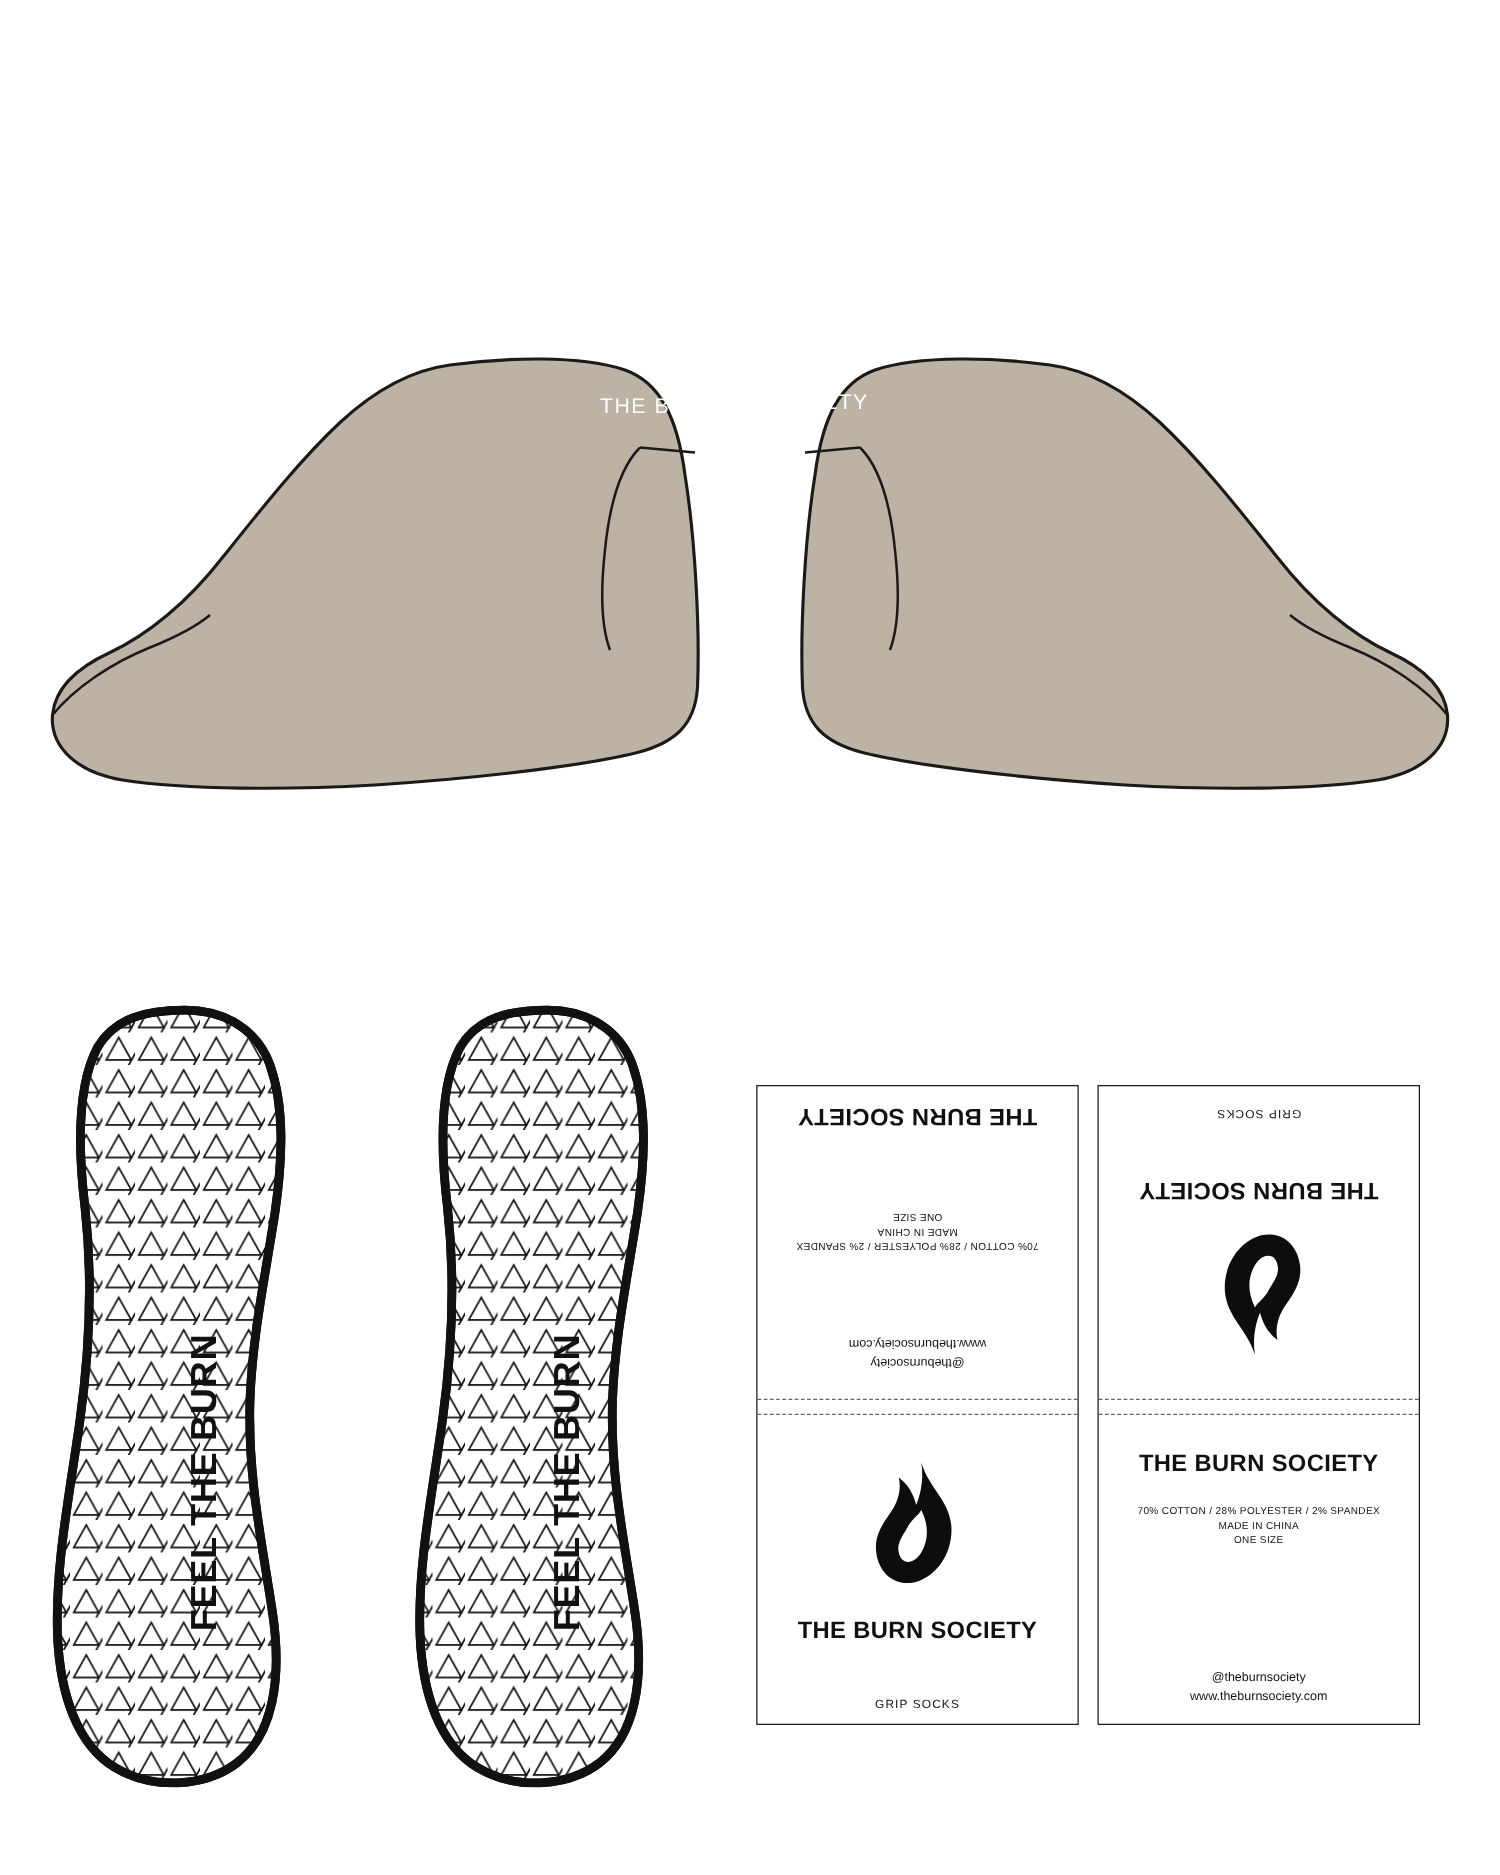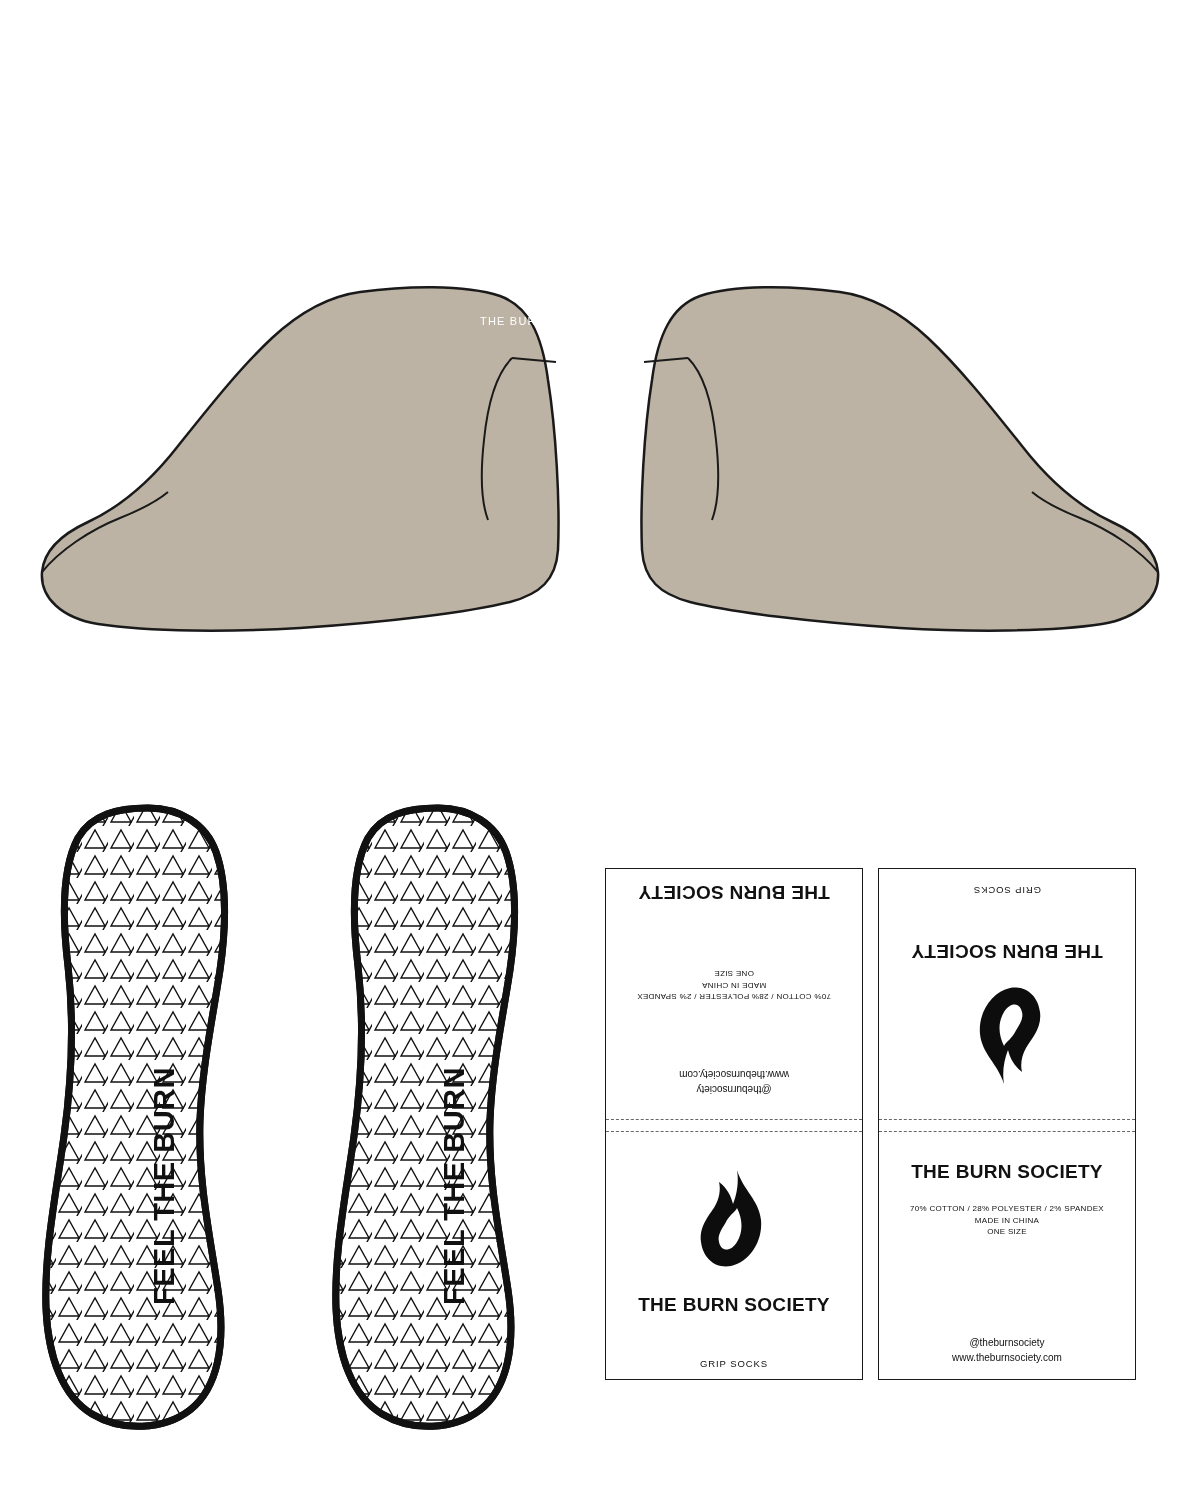--- a/index.html
+++ b/index.html
@@ -24,21 +24,21 @@
     position: absolute;
     left: 0;
     top: 250px;
     width: 1200px;
     height: 420px;
   }
   .sock-svg { display: block; }
 
   .sock-wordmark {
     position: absolute;
-    font-size: 11px;
+    font-size: 17px;
     letter-spacing: 1.2px;
     color: #ffffff;
     font-family: "Liberation Sans", sans-serif;
     white-space: nowrap;
     pointer-events: none;
   }
   .sock-wordmark.left  { left: 480px; top: 65px; }
   .sock-wordmark.right { left: 612px; top: 62px; }
 
   
@@ -171,21 +171,21 @@
                  C 390,372 470,362 510,352 C 540,344 556,330 558,300
                  C 560,252 556,180 548,130 C 542,84 528,56 500,46
                  C 464,34 404,36 360,42 Z" fill="#bdb3a4" stroke="#1a1a1a" stroke-width="2.5" stroke-linejoin="round"></path>
         <path d="M 42,322 C 60,300 90,280 120,268 C 140,260 156,252 168,242" fill="none" stroke="#1a1a1a" stroke-width="2"></path>
         <path d="M 512,108 C 498,122 488,150 484,190 C 480,226 482,254 488,270" fill="none" stroke="#1a1a1a" stroke-width="2"></path>
         <path d="M 512,108 L 556,112" fill="none" stroke="#1a1a1a" stroke-width="2"></path>
       </g>
     </svg>
 
     <div class="sock-wordmark left">THE BURN</div>
-    <div class="sock-wordmark right">COTTON</div>
+    <div class="sock-wordmark right">SOCIETY</div>
   </div>
 
   <div class="soles">
     <svg width="540" height="640" viewBox="0 0 540 640">
       <defs>
         <pattern id="grip" width="26" height="26" patternUnits="userSpaceOnUse">
           <path d="M 3,22 L 13,4 L 23,22 Z" fill="none" stroke="#111" stroke-width="1.4"></path>
           <path d="M 16,35 L 26,17 L 36,35 Z" fill="none" stroke="#111" stroke-width="1.4"></path>
         </pattern>
         <path id="soleshape" d="M 118,8

